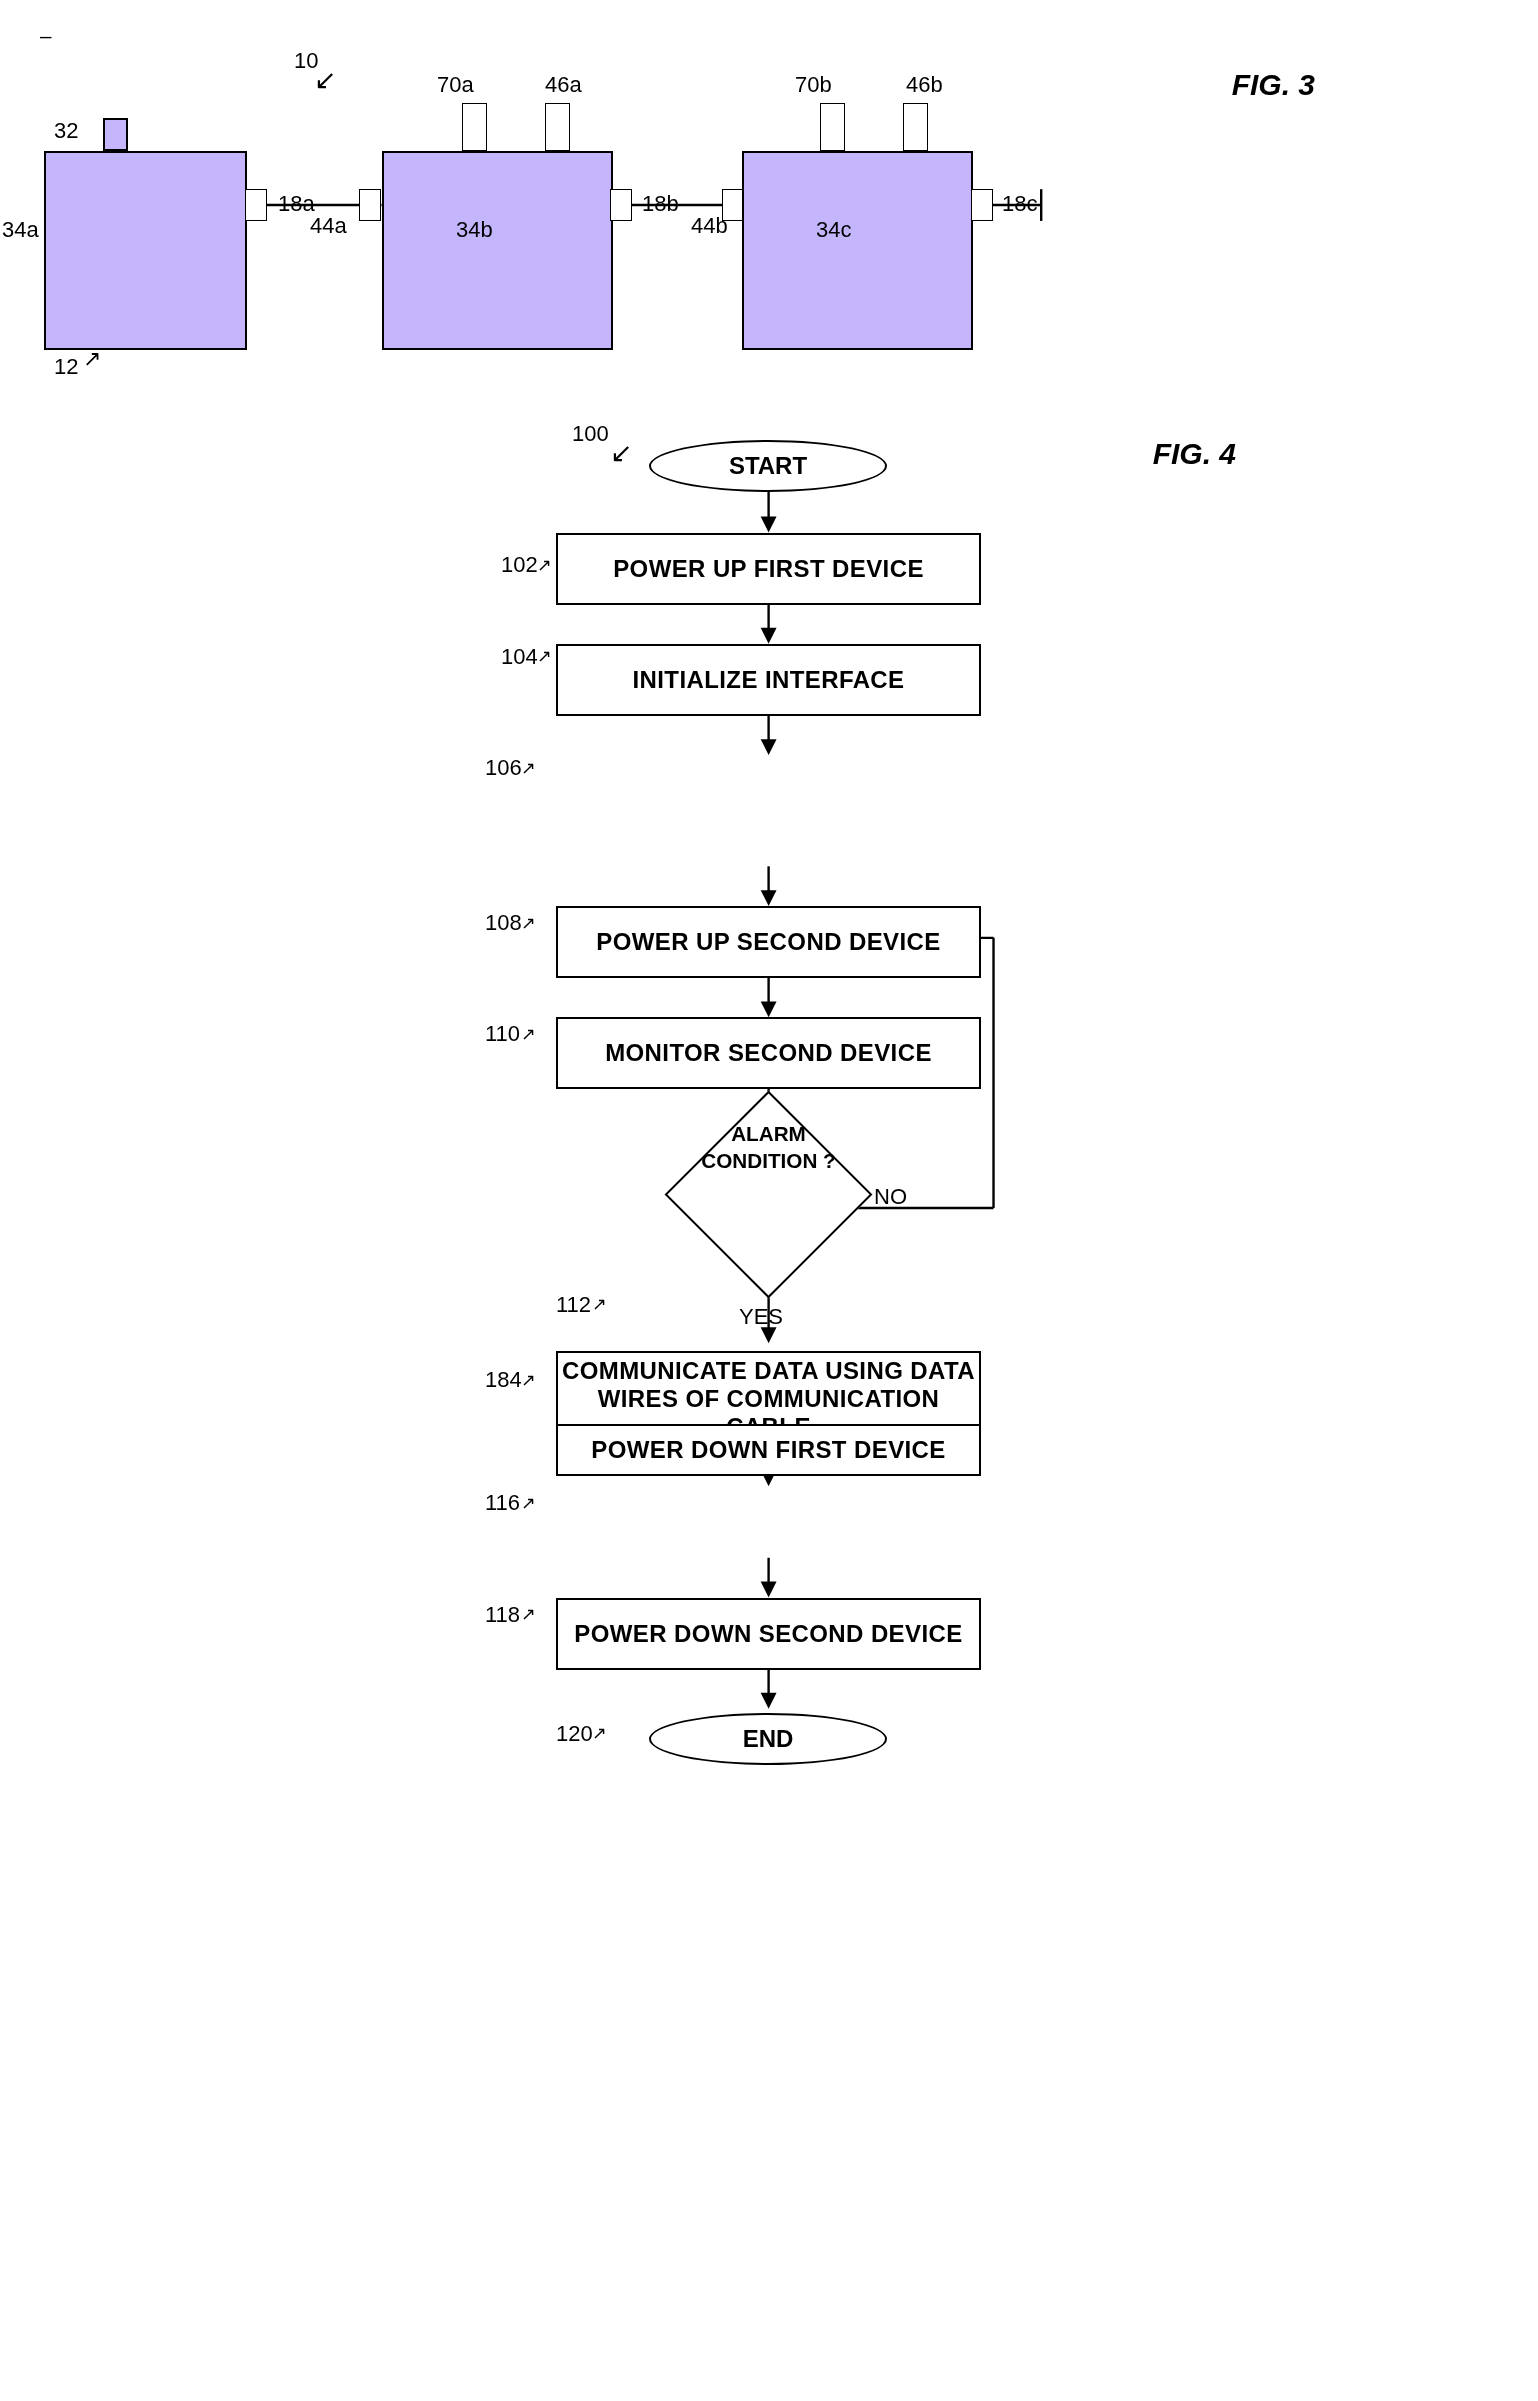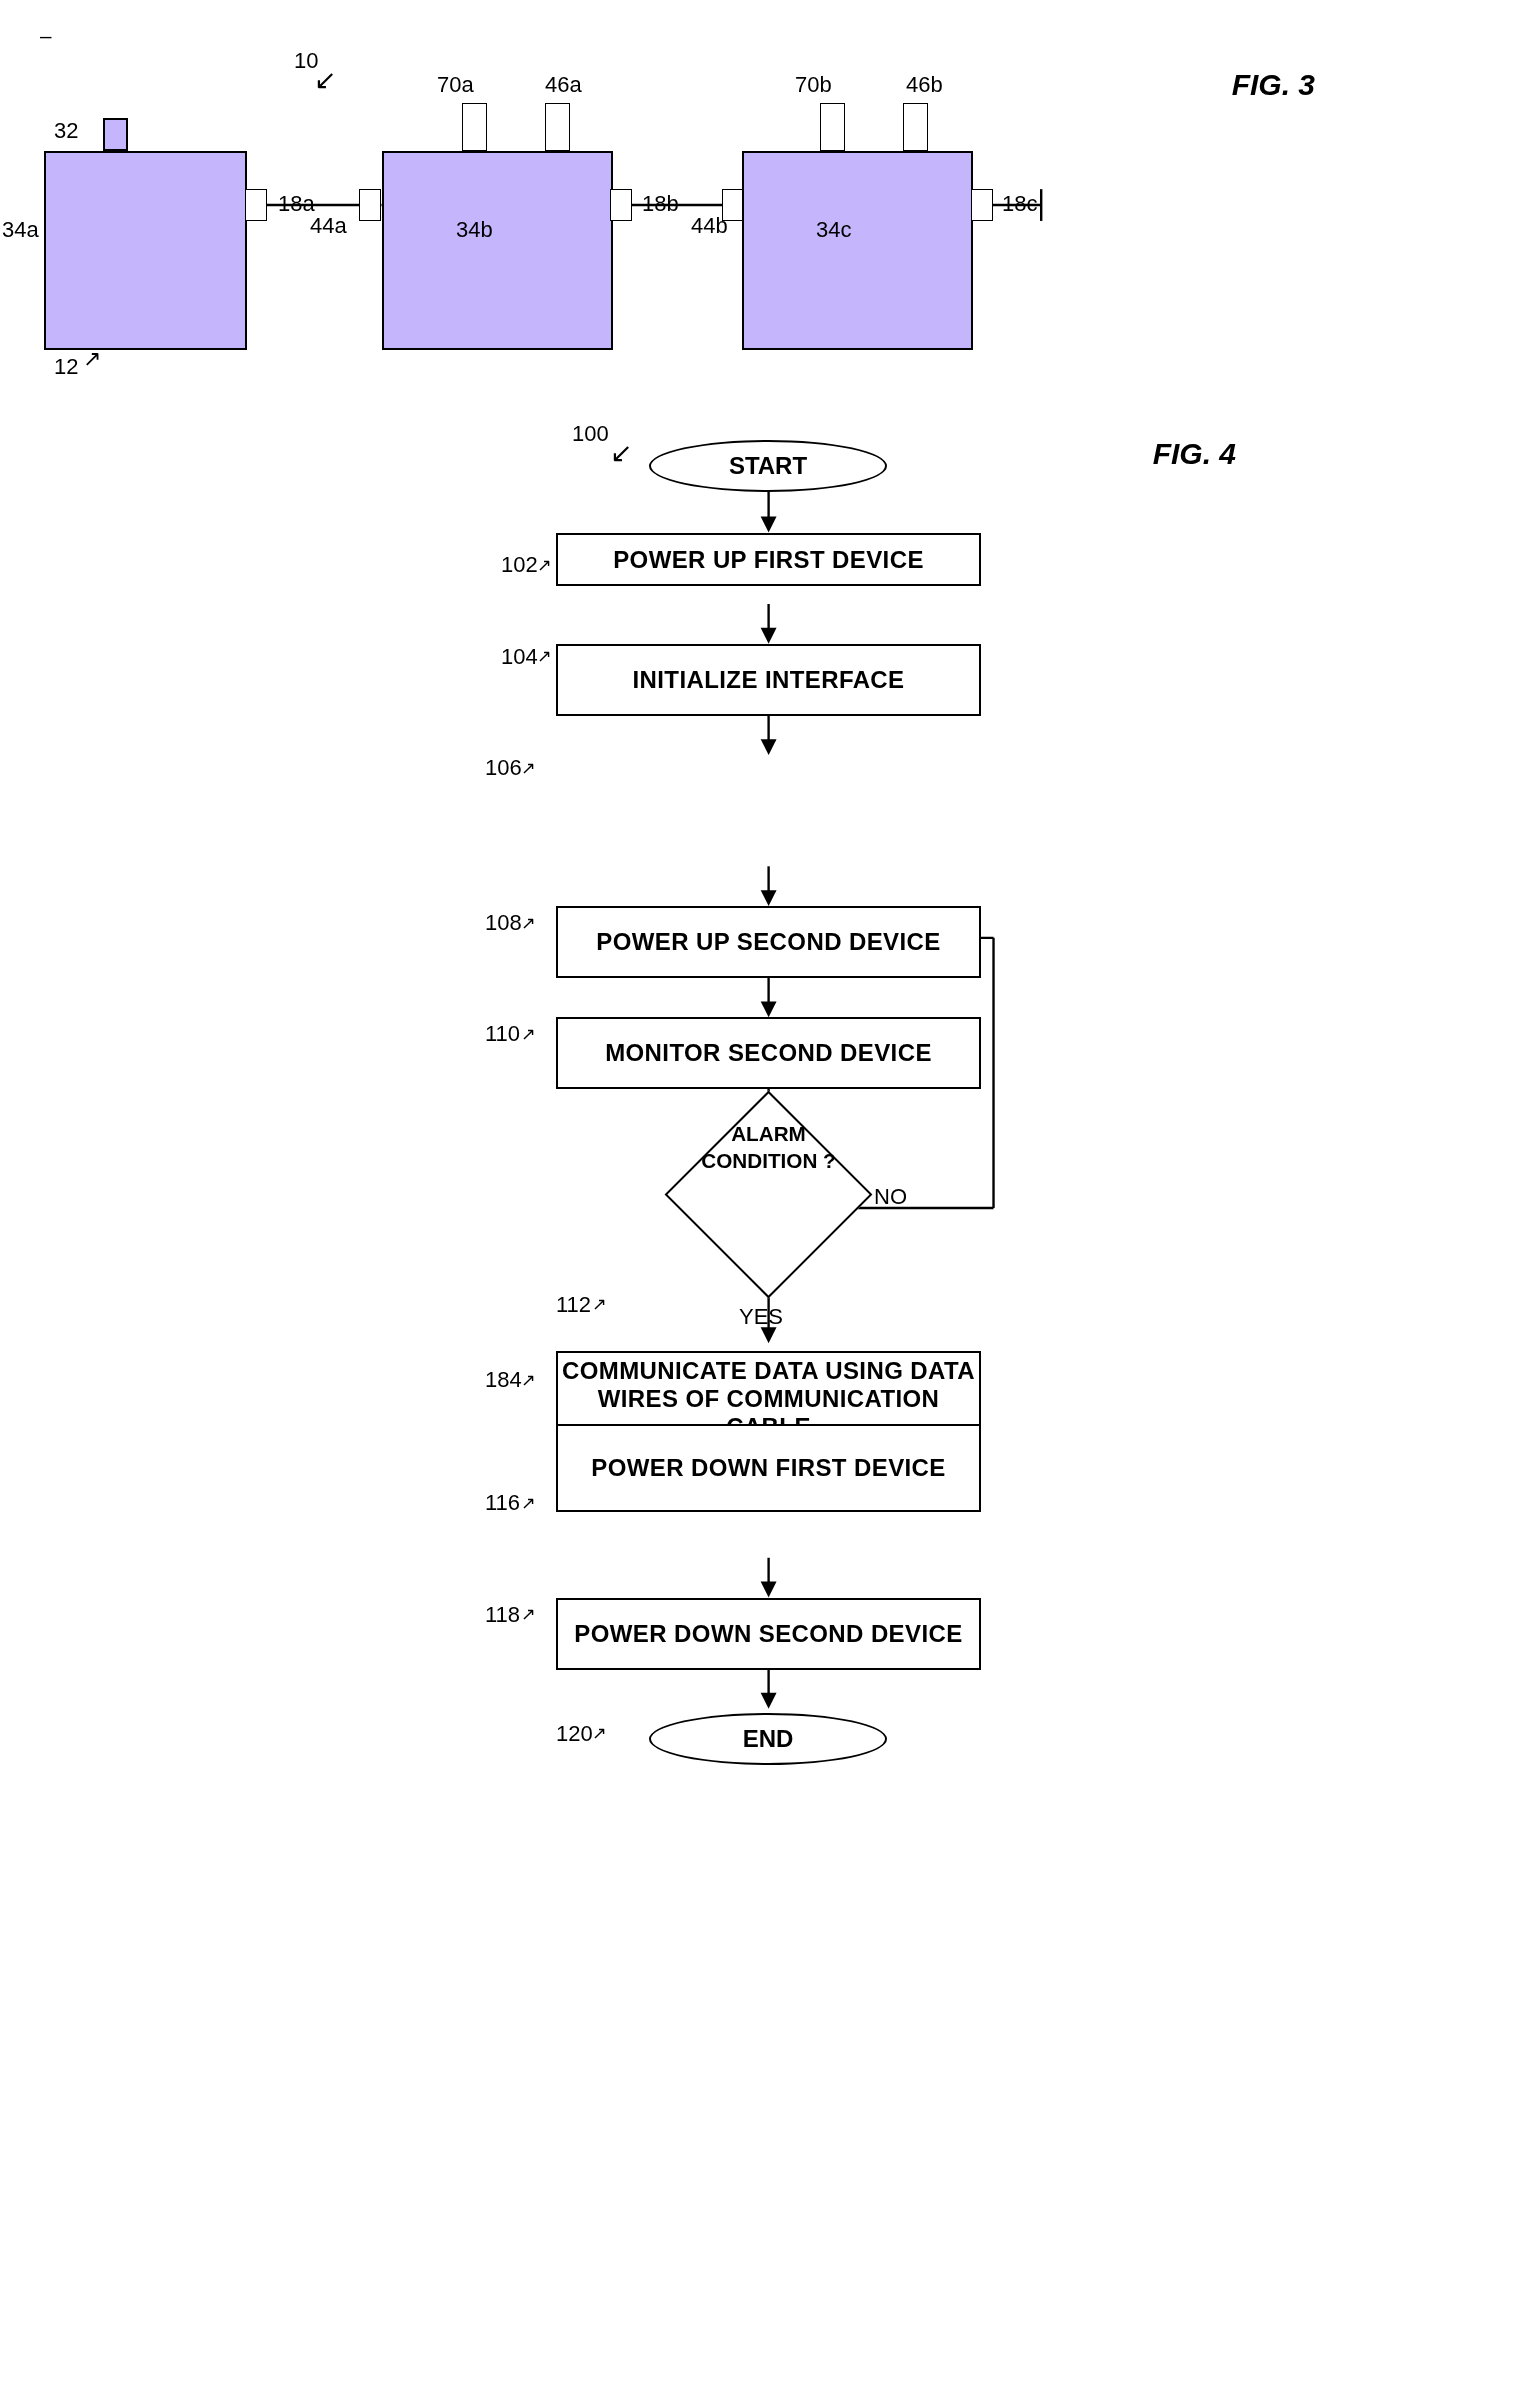--- a/index.html
+++ b/index.html
@@ -245,21 +245,21 @@
   <span class="ref-label" style="top:437px; left:610px; font-size:27px;">↙</span>
 
   <span class="fig4-label" style="top:437px; right:302px;">FIG. 4</span>
 
   <div class="flow-oval" style="top:440px; left:649px; width:238px; height:52px;">
     <span>START</span>
   </div>
 
   <span class="ref-label" style="top:552px; left:501px;">102</span>
   <span class="ref-label" style="top:555px; left:537px; font-size:17.5px;">↗</span>
-  <div class="flow-box" style="top:533px; left:556px; width:425px; height:53px;">
+  <div class="flow-box" style="top:533px; left:556px; width:425px; height:72px;">
     <span>POWER UP FIRST DEVICE</span>
   </div>
 
   <span class="ref-label" style="top:644px; left:501px;">104</span>
   <span class="ref-label" style="top:646px; left:537px; font-size:17.5px;">↗</span>
   <div class="flow-box" style="top:644px; left:556px; width:425px; height:72px;">
     <span>INITIALIZE INTERFACE</span>
   </div>
 
   <span class="ref-label" style="top:755px; left:485px;">106</span>
@@ -292,21 +292,21 @@
 
   <span class="ref-label" style="top:1367px; left:485px;">184</span>
   <span class="ref-label" style="top:1370px; left:521px; font-size:17.5px;">↗</span>
   <div class="flow-box" style="top:1351px; left:556px; width:425px; height:95px;">
     <span style="white-space:pre-line;">COMMUNICATE DATA USING DATA
 WIRES OF COMMUNICATION CABLE</span>
   </div>
 
   <span class="ref-label" style="top:1490px; left:485px;">116</span>
   <span class="ref-label" style="top:1493px; left:521px; font-size:17.5px;">↗</span>
-  <div class="flow-box" style="top:1424px; left:556px; width:425px; height:88px;">
+  <div class="flow-box" style="top:1424px; left:556px; width:425px; height:52px;">
     <span>POWER DOWN FIRST DEVICE</span>
   </div>
 
   <span class="ref-label" style="top:1602px; left:485px;">118</span>
   <span class="ref-label" style="top:1604px; left:521px; font-size:17.5px;">↗</span>
   <div class="flow-box" style="top:1598px; left:556px; width:425px; height:72px;">
     <span>POWER DOWN SECOND DEVICE</span>
   </div>
 
   <span class="ref-label" style="top:1721px; left:556px;">120</span>

